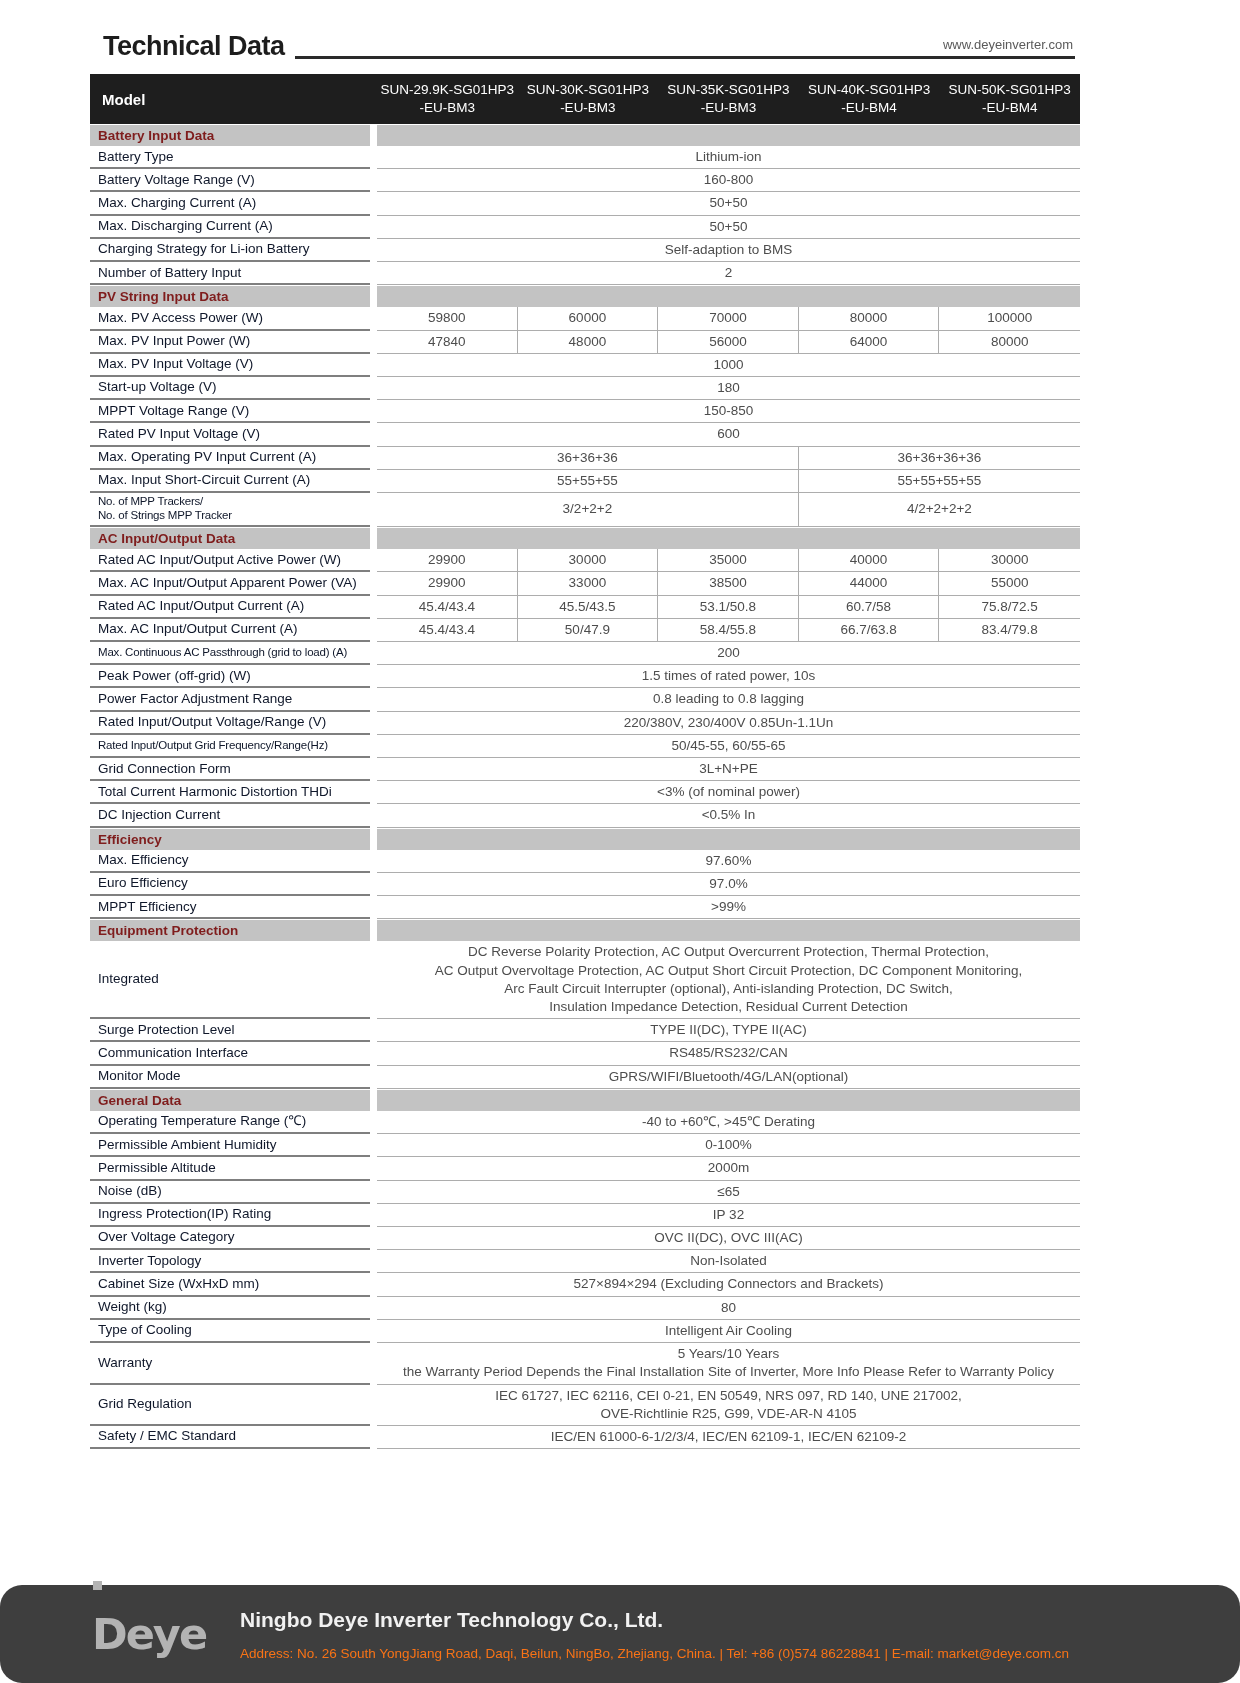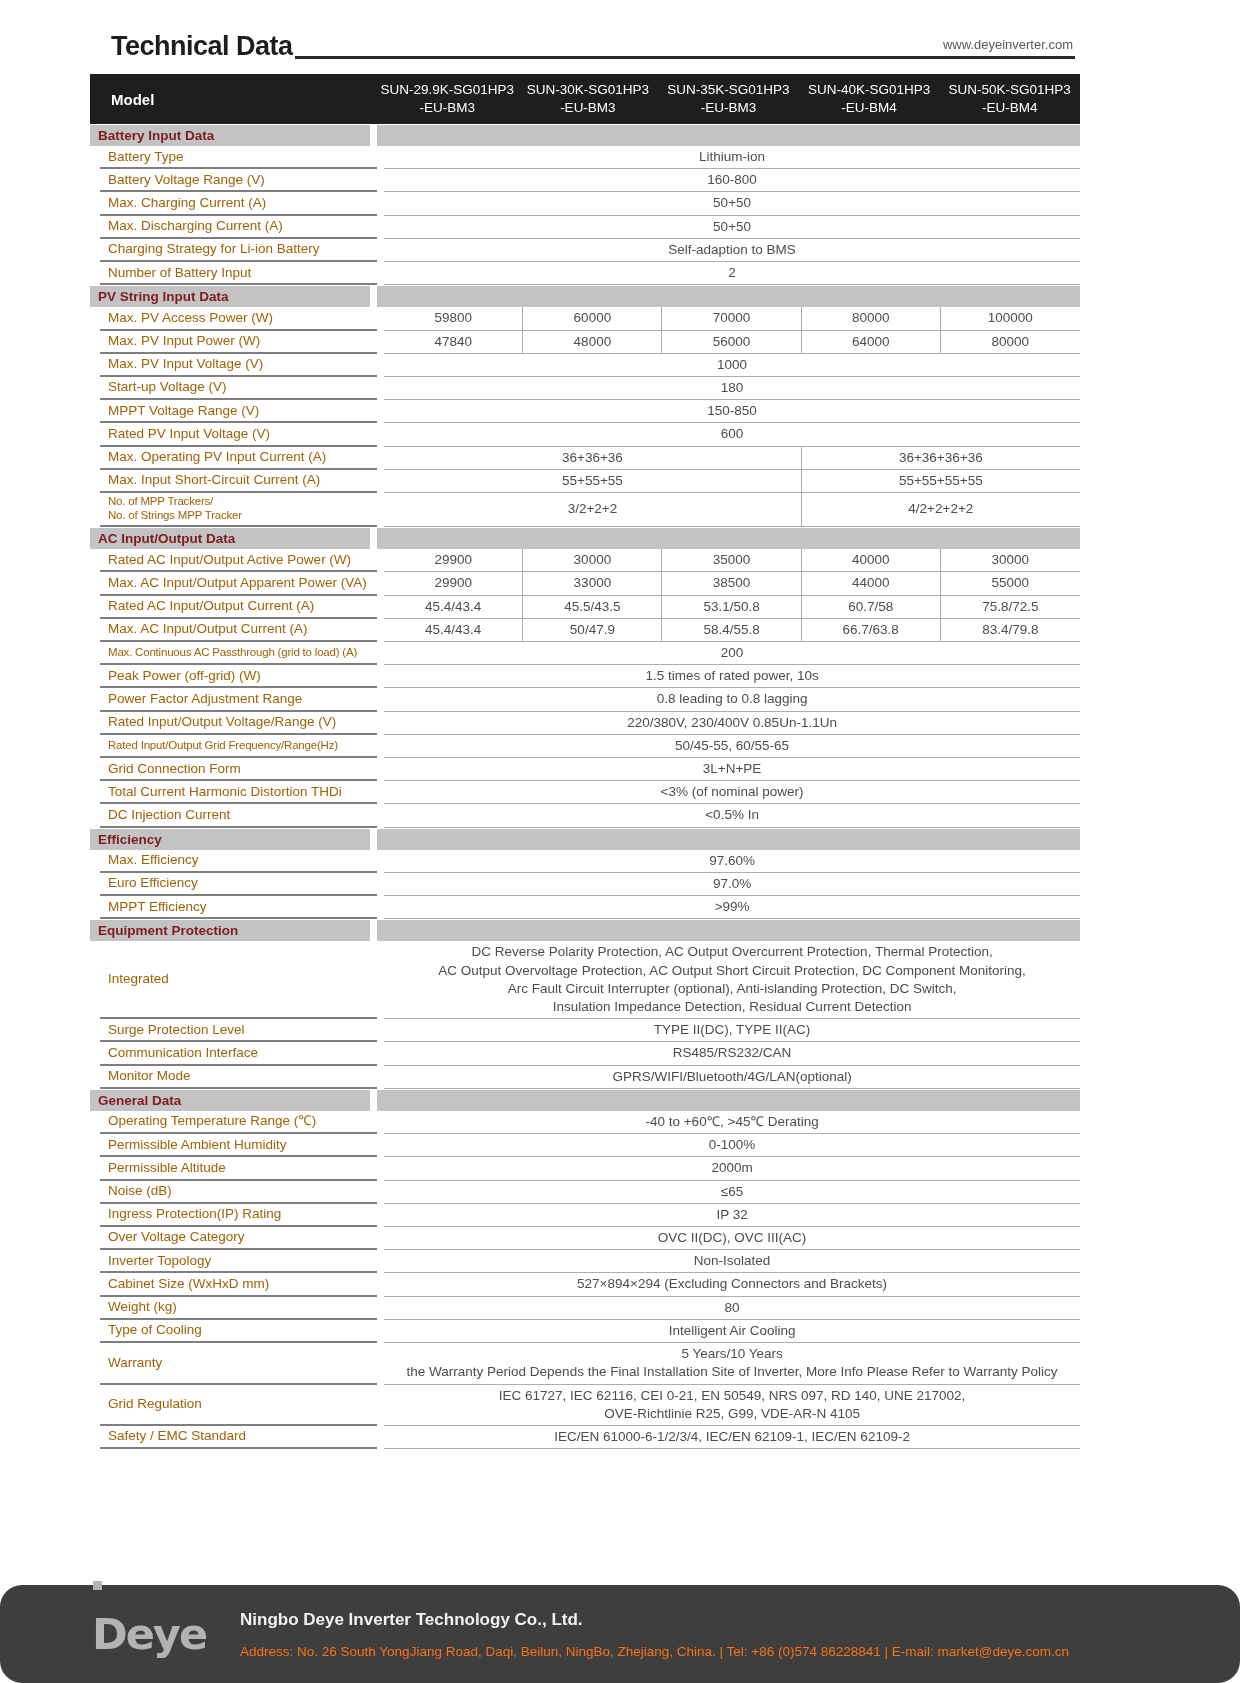--- a/index.html
+++ b/index.html
@@ -4,64 +4,64 @@
 <style>
   * { margin:0; padding:0; box-sizing:border-box; }
   html,body { width:1240px; }
   body {
     height:1683px; position:relative; background:#ffffff;
     font-family:"Liberation Sans", sans-serif; color:#4d4d4d;
   }
   
   .page-header { position:relative; height:40px; margin:22px 165px 12px 95px; }
   .page-title {
-    position:absolute; left:16px; bottom:0; font-size:27px; font-weight:bold;
+    position:absolute; left:8px; bottom:0; font-size:27px; font-weight:bold;
     color:#1d1d1d; letter-spacing:-0.5px;
   }
   .title-rule { position:absolute; left:200px; right:0; bottom:3px; height:3px; background:#2a2a2a; }
   .site-url { position:absolute; right:2px; bottom:10px; font-size:13px; color:#5a5a5a; }
 
   
   .spec-table { margin-left:90px; width:990px; }
   .model-header { display:flex; background:#1e1e1e; color:#ffffff; height:50px; }
-  .model-header .mh-label { width:287px; display:flex; align-items:center; padding-left:21px;
+  .model-header .mh-label { width:287px; display:flex; align-items:center; padding-left:12px;
     font-size:15px; font-weight:bold; }
   .model-header .mh-cell { flex:1; display:flex; align-items:center; justify-content:center;
     text-align:center; font-size:13.5px; line-height:1.3; white-space:pre-line; }
 
   .sec-row { display:flex; height:21px; margin-top:1px; }
   .sec-label { width:280px; background:#c3c3c3; display:flex; align-items:center; padding-left:8px;
     font-size:13.5px; font-weight:bold; color:#7f1d1d; }
   .sec-gap { width:7px; background:#ffffff; }
   .sec-rest { width:703px; background:#c3c3c3; }
 
   .data-row { display:flex; min-height:23px; }
   .row-label { width:280px; display:flex; align-items:center; padding-left:8px;
-    font-size:13.5px; color:#a16207; border-bottom:2px solid #7f7f7f; line-height:1.2;
-    white-space:pre-line;margin-left:10px; }
+    font-size:13.5px; color:#0f172a; border-bottom:2px solid #7f7f7f; line-height:1.2;
+    white-space:pre-line; }
   .row-label.condensed { font-size:11.5px; letter-spacing:-0.2px; }
   .row-gap { width:7px; }
   .row-values { width:703px; display:flex; border-bottom:1px solid #adadad; }
   .cell { display:flex; align-items:center; justify-content:center; text-align:center;
     font-size:13.5px; color:#4d4d4d; line-height:1.35; white-space:pre-line; padding:2px 4px; }
   .cell.full { flex:1; }
   .cell.col { width:20%; }
   .cell.col:not(:last-child) { border-right:1px solid #adadad; }
   .cell.split-a { width:60%; border-right:1px solid #adadad; }
   .cell.split-b { width:40%; }
 
   
   .page-footer { position:absolute; left:0; bottom:0; width:1240px; height:98px;
     background:#3e3e3e; display:flex; align-items:center;border-radius:22px; }
   .logo { position:relative; margin-left:92px; width:120px; color:#b3b3b3; }
   .logo-square { position:absolute; left:1px; top:-32px; width:9px; height:9px; background:#b3b3b3; }
   .logo-text { font-family:"DejaVu Sans", sans-serif; font-weight:bold; font-size:43px;
     letter-spacing:-2px; line-height:1; }
   .footer-text { margin-left:28px; color:#f1f1f1; }
-  .footer-company { font-size:17px; font-weight:bold; margin-bottom:14px; }
+  .footer-company { font-size:21px; font-weight:bold; margin-bottom:14px; }
   .footer-address { font-size:13.5px; color:#f97316; }
 </style>
 </head>
 <body>
 
 <div class="page-header">
   <span class="page-title">Technical Data</span>
   <div class="title-rule"></div>
   <span class="site-url">www.deyeinverter.com</span>
 </div>

